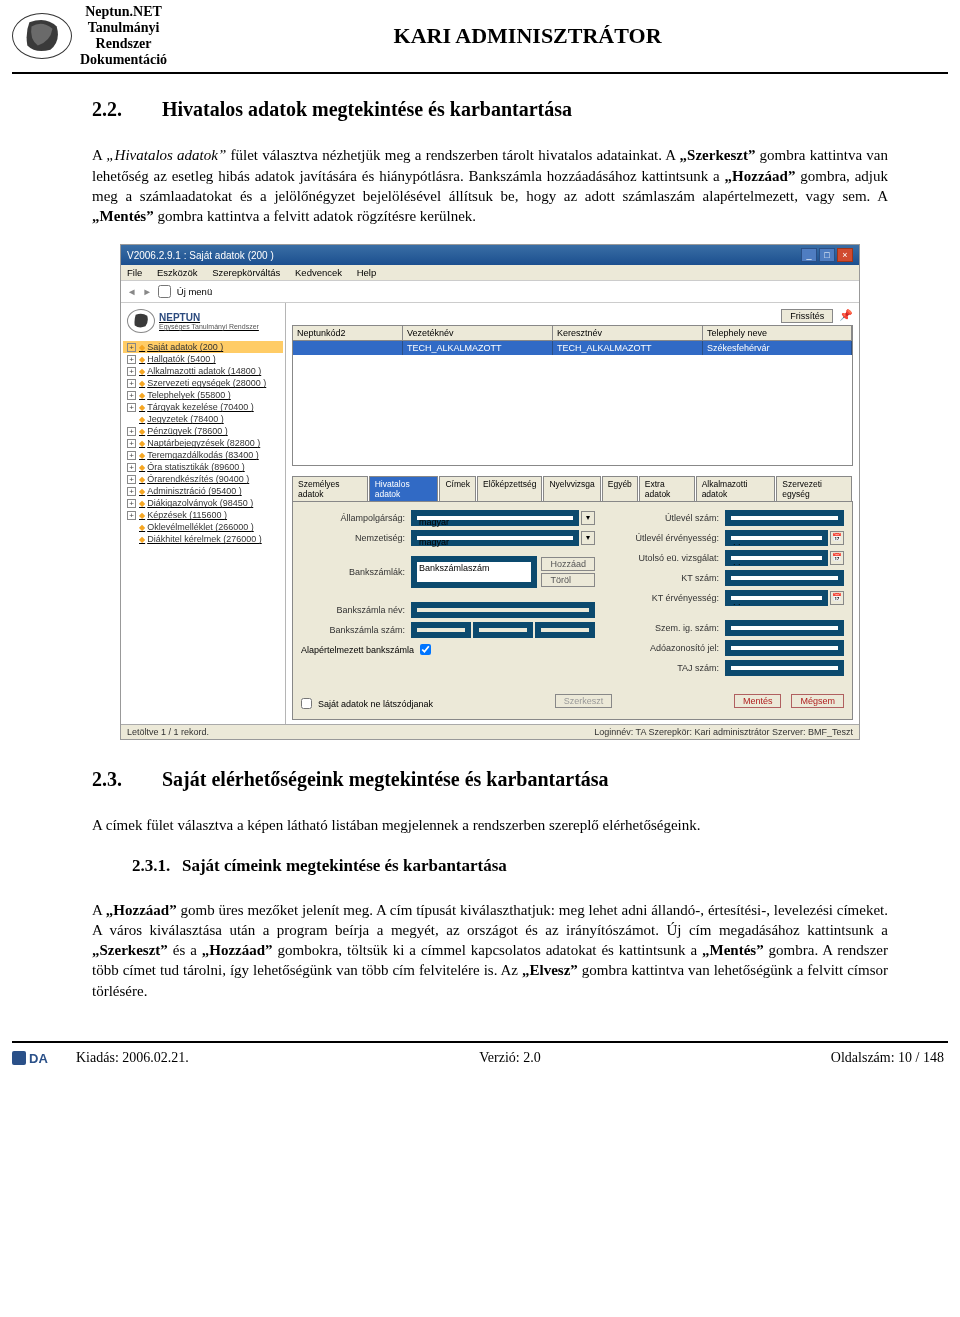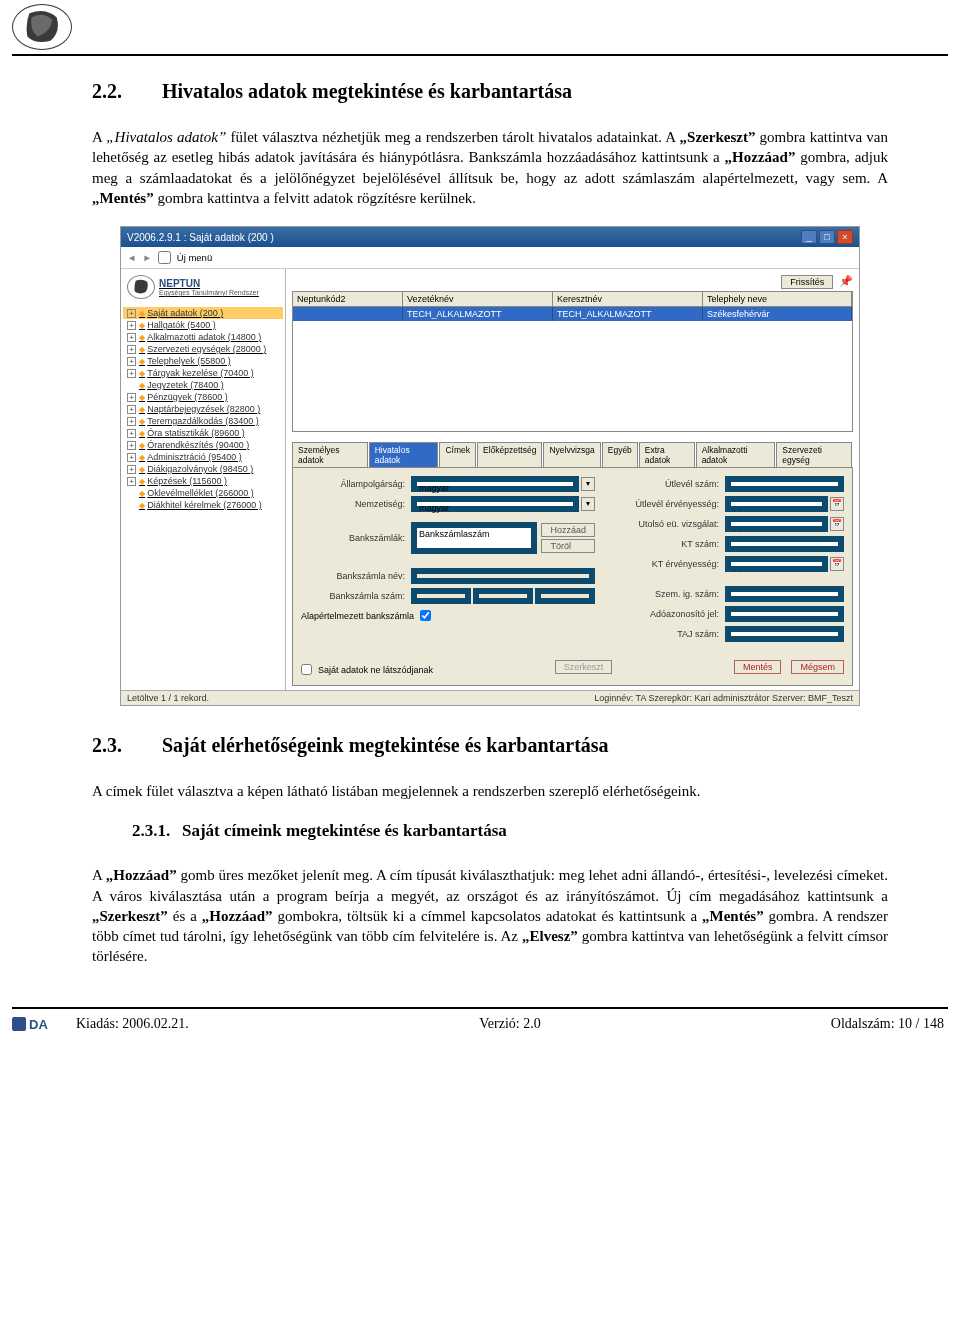--- a/index.html
+++ b/index.html
@@ -78,21 +78,28 @@
 
 <div class="page">
   <div class="doc-header">
     <div class="logo-wrap">
       <div class="logo-oval">
         <svg viewBox="0 0 40 34">
             <path d="M8 4 Q4 14 6 26 Q14 34 28 30 Q38 22 34 8 Q24 -2 8 4 Z" fill="#3a3a3a"></path>
             <path d="M10 8 Q20 2 30 10 Q28 22 16 26 Q8 20 10 8 Z" fill="#6a6a6a"></path>
           </svg>
       </div>
+      <div class="logo-text">
+        <div>Neptun.NET</div>
+        <div>Tanulmányi</div>
+        <div>Rendszer</div>
+        <div>Dokumentáció</div>
+      </div>
     </div>
+    <div class="doc-title">KARI ADMINISZTRÁTOR</div>
   </div>
 
   <div class="content">
     <h2 class="sec">
       <span class="num">2.2.</span><span>Hivatalos adatok megtekintése és karbantartása</span>
     </h2>
     <p class="body">
       A <span class="italic">„Hivatalos adatok”</span> fület választva nézhetjük meg a rendszerben tárolt hivatalos adatainkat.
       A <span class="bold">„Szerkeszt”</span> gombra kattintva van lehetőség az esetleg hibás adatok javítására és hiánypótlásra.
       Bankszámla hozzáadásához kattintsunk a <span class="bold">„Hozzáad”</span> gombra, adjuk meg a számlaadatokat és a
@@ -101,20 +108,27 @@
     </p>
 
     <div class="screenshot-box">
       <div class="ss-titlebar">
         <span>V2006.2.9.1 : Saját adatok (200 )</span>
         <div class="ss-title-buttons">
           <div class="ss-tb">_</div>
           <div class="ss-tb">□</div>
           <div class="ss-tb close">×</div>
         </div>
+      </div>
+      <div class="ss-menubar">
+        <span>File</span>
+        <span>Eszközök</span>
+        <span>Szerepkörváltás</span>
+        <span>Kedvencek</span>
+        <span>Help</span>
       </div>
       <div class="ss-checkline">
         <span style="color:#888;">◄</span>
         <span style="color:#888;">►</span>
         <input type="checkbox" style="">
         <span>Új menü</span>
       </div>
       <div class="ss-body">
         <div class="ss-left">
           <div class="ss-brand">

